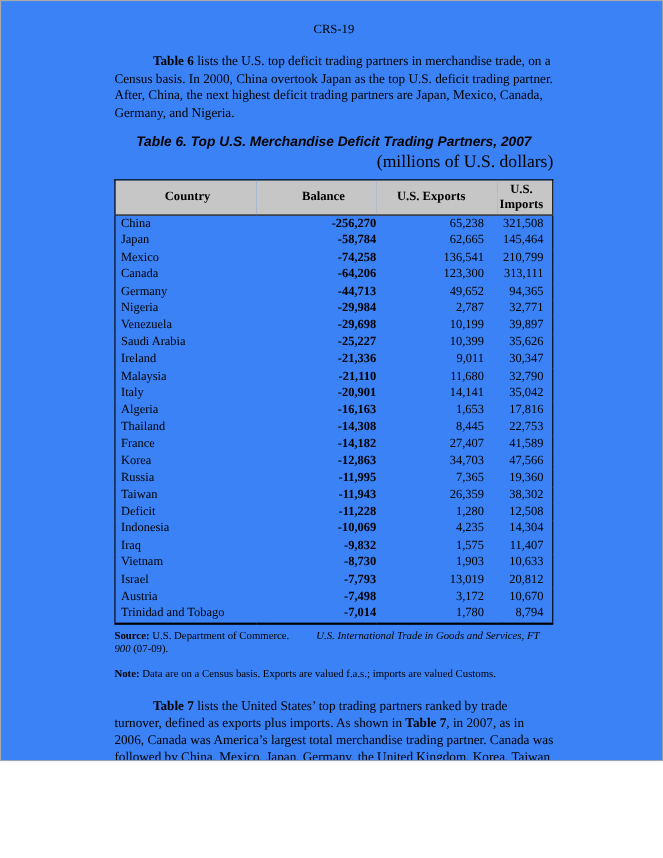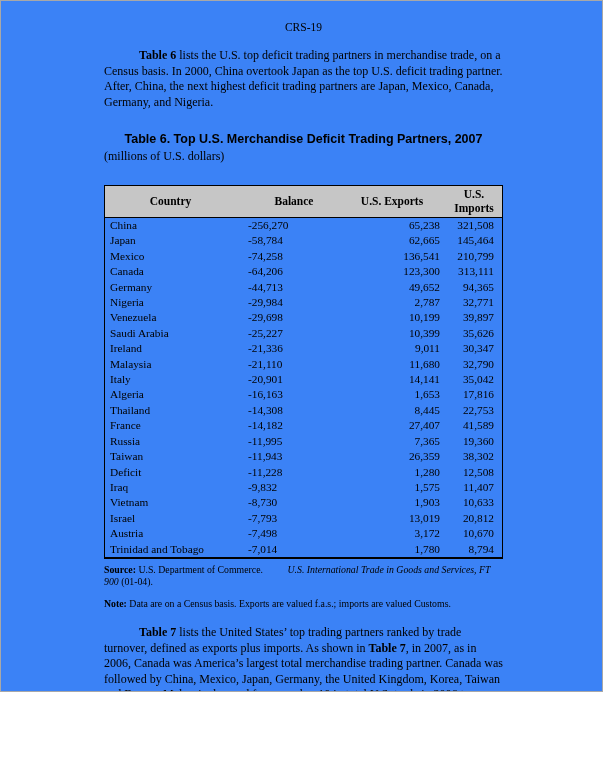--- a/index.html
+++ b/index.html
@@ -23,33 +23,34 @@
     font-size: 11.5px;
     margin-bottom: 15px;
   }
   .body-text {
     font-size: 12px;
     line-height: 15.5px;
     margin: 0;
     text-align: left;
   }
   .indent { text-indent: 35px; }
-  .p1 { margin-bottom: 22px; }
+  .p1 { margin-bottom: 12px; }
   .tbl-title {
     font-family: "Liberation Sans", sans-serif;
     font-weight: bold;
     font-size: 12.5px;
     text-align: center;
     white-space: nowrap;
     margin: 8px 0 3px 0;
+    font-style: italic;
   }
   .tbl-subtitle {
-    font-size: 12px;
-    text-align: left;
-    margin-bottom: 21px;
+    font-size: 16px;
+    text-align: right;
+    margin-bottom: 6px;
   }
   table.deficit {
     width: 100%;
     border-collapse: collapse;
     border: 1px solid #000;
     border-bottom: 2px solid #000;
     font-size: 11.3px;
   }
   table.deficit thead th {
     background: #c6c6c6;
@@ -59,21 +60,21 @@
     border-bottom: 1px solid #000;
     padding: 2px 2px;
     line-height: 13.5px;
   }
   table.deficit td {
     padding: 1px 0;
     line-height: 13.4px;
     vertical-align: top;
   }
   .col-country { width: 121px; text-align: left; padding-left: 5px !important; }
-  .col-balance { width: 92px;  text-align: left; padding-left: 15px !important; }
+  .col-balance { width: 92px;  text-align: right; padding-left: 15px !important; font-weight: bold; }
   .col-exports { width: 96px;  text-align: right; padding-right: 12px !important; }
   .col-imports { text-align: right; padding-right: 8px !important; }
   .fine-print {
     font-size: 9.8px;
     line-height: 12.5px;
     margin: 0;
   }
   .source { margin-top: 5px; }
   .note { margin-top: 9px; }
   .p2 { margin-top: 15px; }
@@ -181,38 +182,50 @@
           <td class="col-exports">8,445</td>
           <td class="col-imports">22,753</td>
         </tr>
         <tr>
           <td class="col-country">France</td>
           <td class="col-balance">-14,182</td>
           <td class="col-exports">27,407</td>
           <td class="col-imports">41,589</td>
         </tr>
         <tr>
+          <td class="col-country">Korea</td>
+          <td class="col-balance">-12,863</td>
+          <td class="col-exports">34,703</td>
+          <td class="col-imports">47,566</td>
+        </tr>
+        <tr>
           <td class="col-country">Russia</td>
           <td class="col-balance">-11,995</td>
           <td class="col-exports">7,365</td>
           <td class="col-imports">19,360</td>
         </tr>
         <tr>
           <td class="col-country">Taiwan</td>
           <td class="col-balance">-11,943</td>
           <td class="col-exports">26,359</td>
           <td class="col-imports">38,302</td>
         </tr>
         <tr>
           <td class="col-country">Deficit</td>
           <td class="col-balance">-11,228</td>
           <td class="col-exports">1,280</td>
           <td class="col-imports">12,508</td>
         </tr>
         <tr>
+          <td class="col-country">Indonesia</td>
+          <td class="col-balance">-10,069</td>
+          <td class="col-exports">4,235</td>
+          <td class="col-imports">14,304</td>
+        </tr>
+        <tr>
           <td class="col-country">Iraq</td>
           <td class="col-balance">-9,832</td>
           <td class="col-exports">1,575</td>
           <td class="col-imports">11,407</td>
         </tr>
         <tr>
           <td class="col-country">Vietnam</td>
           <td class="col-balance">-8,730</td>
           <td class="col-exports">1,903</td>
           <td class="col-imports">10,633</td>
@@ -231,19 +244,19 @@
         </tr>
         <tr>
           <td class="col-country">Trinidad and Tobago</td>
           <td class="col-balance">-7,014</td>
           <td class="col-exports">1,780</td>
           <td class="col-imports">8,794</td>
         </tr>
       </tbody>
   </table>
 
-  <p class="fine-print source"><b>Source:</b><span>  U.S. Department of Commerce.  </span><span class="ital">U.S. International Trade in Goods and Services, FT 900</span><span> (01-04).</span></p>
+  <p class="fine-print source"><b>Source:</b><span>  U.S. Department of Commerce.  </span><span class="ital">U.S. International Trade in Goods and Services, FT 900</span><span> (07-09).</span></p>
 
   <p class="fine-print note"><b>Note:</b><span>  Data are on a Census basis.  Exports are valued f.a.s.; imports are valued Customs.</span></p>
 
   <p class="body-text indent p2"><b>Table 7</b><span> lists the United States’ top trading partners ranked by trade turnover, defined as exports plus imports.  As shown in </span><b>Table 7</b><span>, in 2007, as in 2006, Canada was America’s largest total merchandise trading partner.  Canada was followed by China, Mexico, Japan, Germany, the United Kingdom, Korea, Taiwan and France. Malaysia dropped from number 10 in total U.S. trade in 2006 to number 14 in 2007. Canada was the largest supplier of U.S. imports in 2006 and before, but in 2007 China surpassed Canada.  By far, Canada is the top purchaser of U.S. exports with Mexico second.  In 2007 China passed Japan to become third.  Japan is now our fourth-ranked export market.</span></p>
 
 </div>
 
 </body></html>

